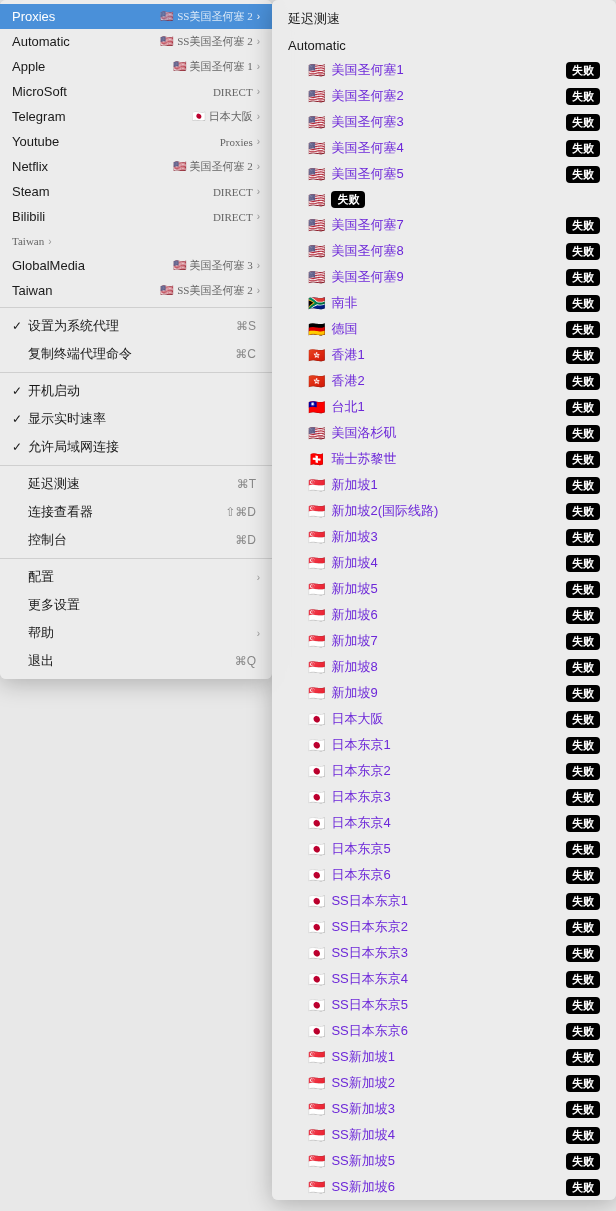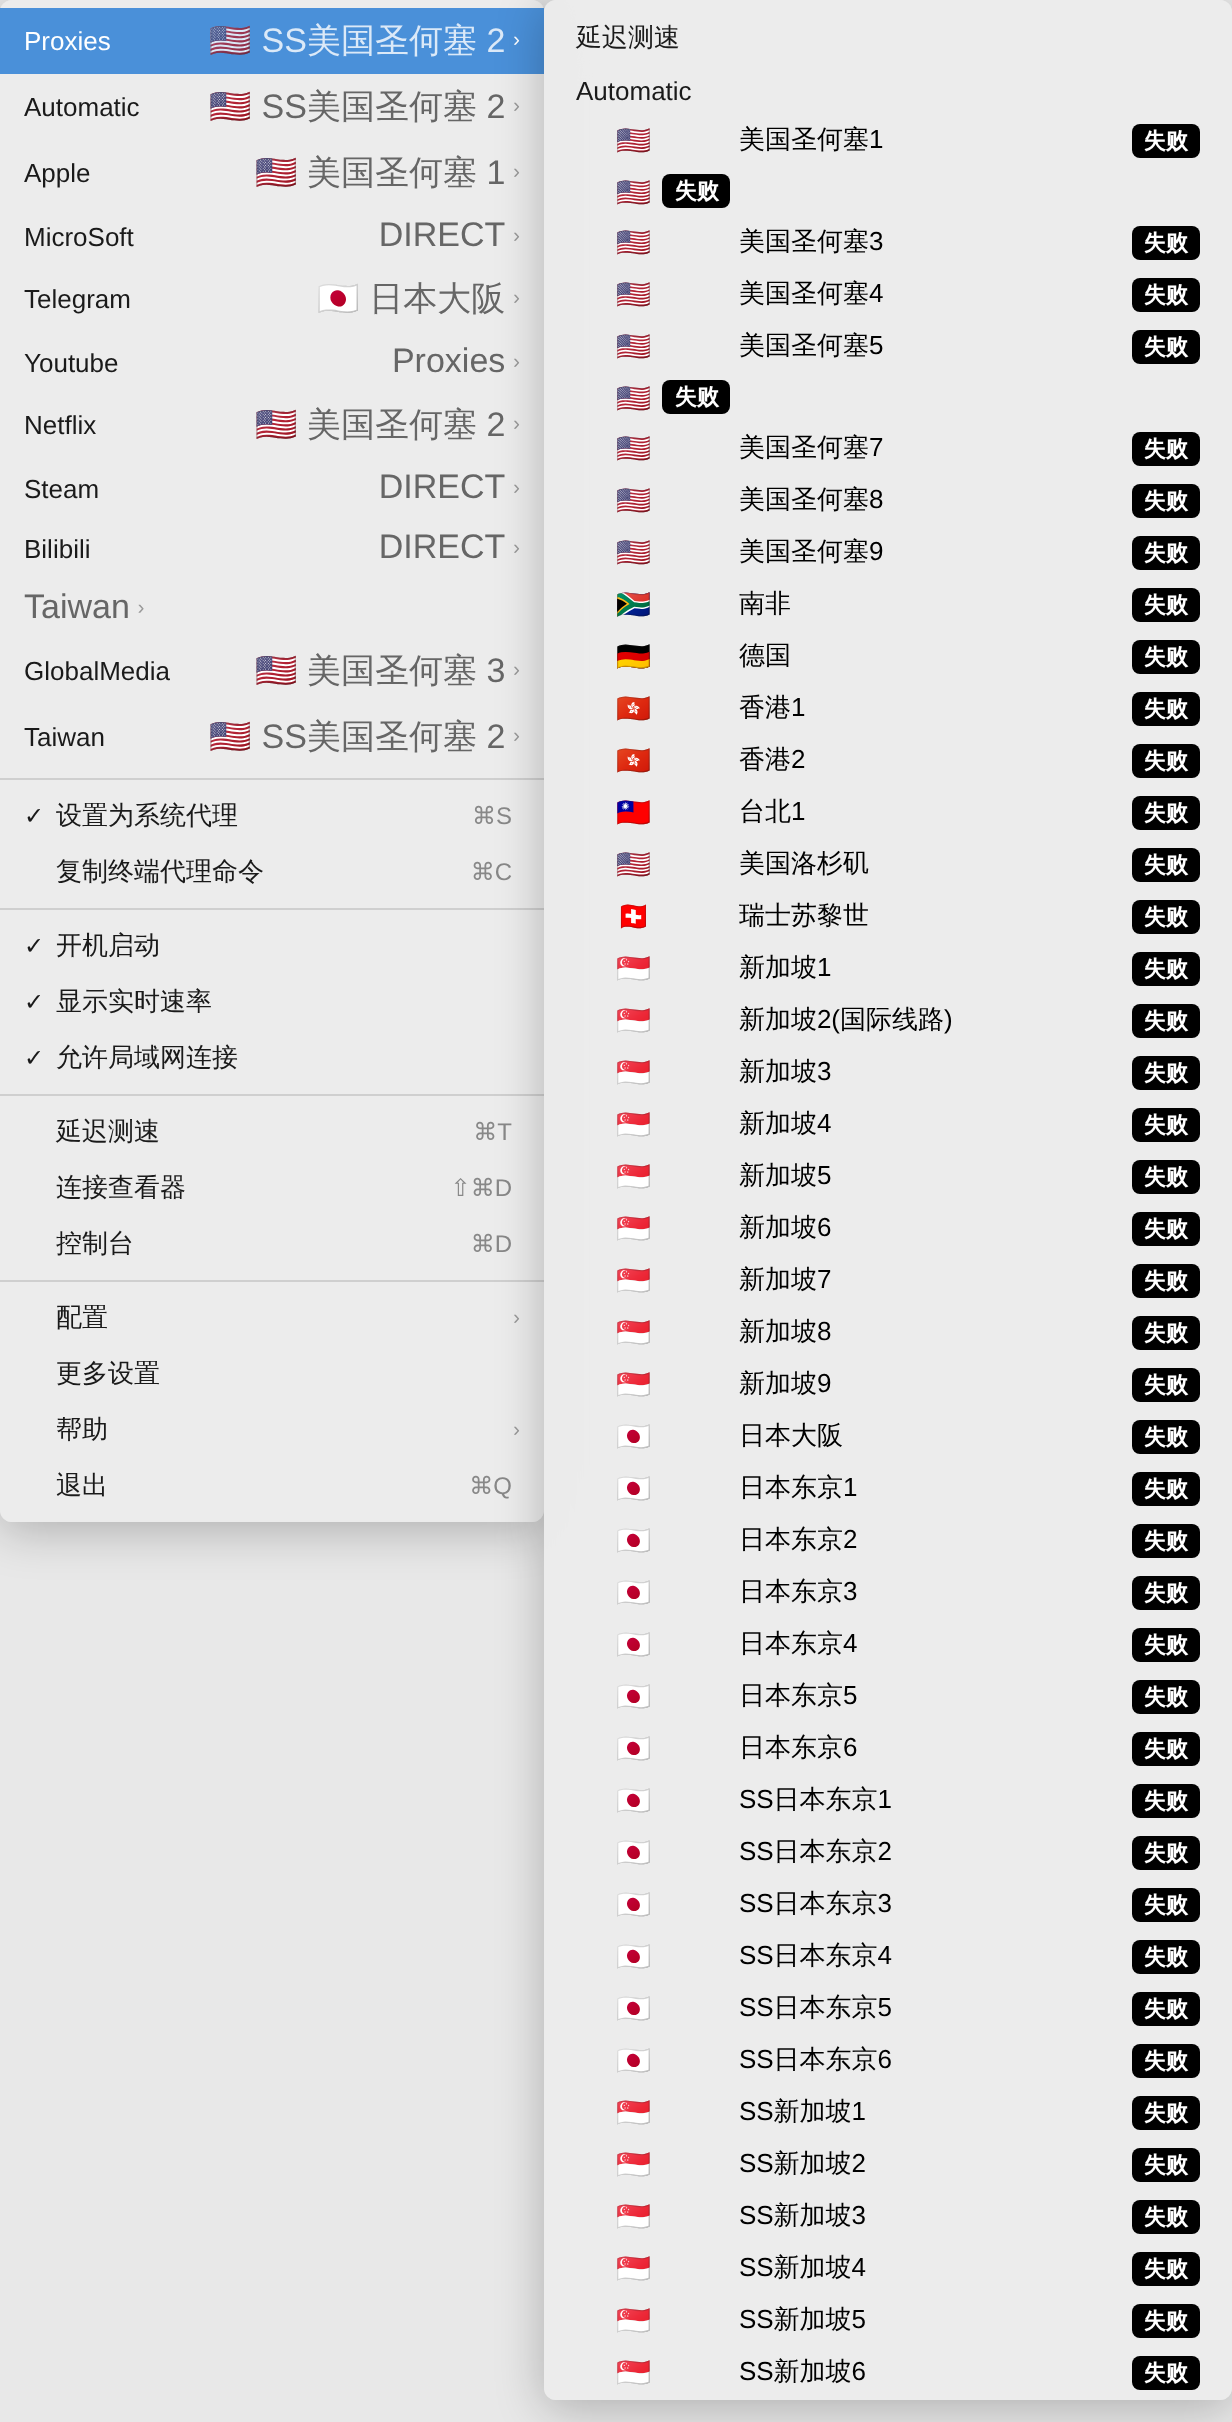--- a/index.html
+++ b/index.html
@@ -38,23 +38,24 @@
     }
     .menu-item.active {
       background: #4a90d9;
       color: white;
     }
     .menu-item .item-label {
       flex: 1;
       font-size: 13px;
     }
     .menu-item .item-value {
-      font-size: 17px;
+      font-size: 11px;
       color: #666;
       margin-right: 4px;
+      font-family: Liberation Serif, serif;
     }
     .menu-item.active .item-value,
     .menu-item:hover .item-value {
       color: rgba(255,255,255,0.8);
     }
     .menu-item .chevron {
       font-size: 10px;
       color: #999;
     }
     .menu-item.active .chevron,
@@ -110,22 +111,21 @@
       padding: 4px 16px;
       min-height: 24px;
     }
     .latency-item .flag {
       margin-right: 6px;
       font-size: 14px;
     }
     .latency-item .node-name {
       flex: 1;
       font-size: 13px;
-      color: #000000;
-      margin-left: 38px;
+      color: #6d28d9;
     }
     .latency-item .checkmark {
       width: 16px;
       font-size: 12px;
       margin-right: 4px;
     }
     .badge {
       padding: 1px 6px;
       border-radius: 4px;
       font-size: 11px;
@@ -301,20 +301,21 @@
   <div id="latency-list">
       <div class="latency-item">
         <span class="checkmark"></span>
         <span class="flag">🇺🇸</span>
         <span class="node-name">美国圣何塞1</span>
         <span class="badge fail">失败</span>
       </div>
       <div class="latency-item">
         <span class="checkmark"></span>
         <span class="flag">🇺🇸</span>
+        <span class="node-name">美国圣何塞2</span>
         <span class="badge fail">失败</span>
       </div>
       <div class="latency-item">
         <span class="checkmark"></span>
         <span class="flag">🇺🇸</span>
         <span class="node-name">美国圣何塞3</span>
         <span class="badge fail">失败</span>
       </div>
       <div class="latency-item">
         <span class="checkmark"></span>

